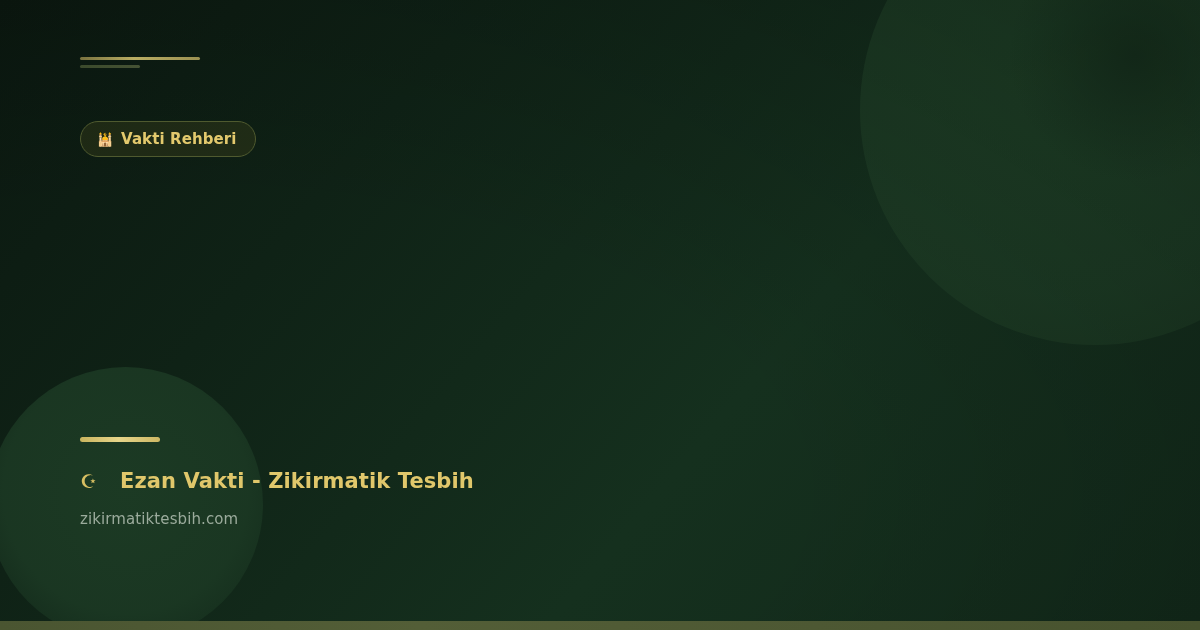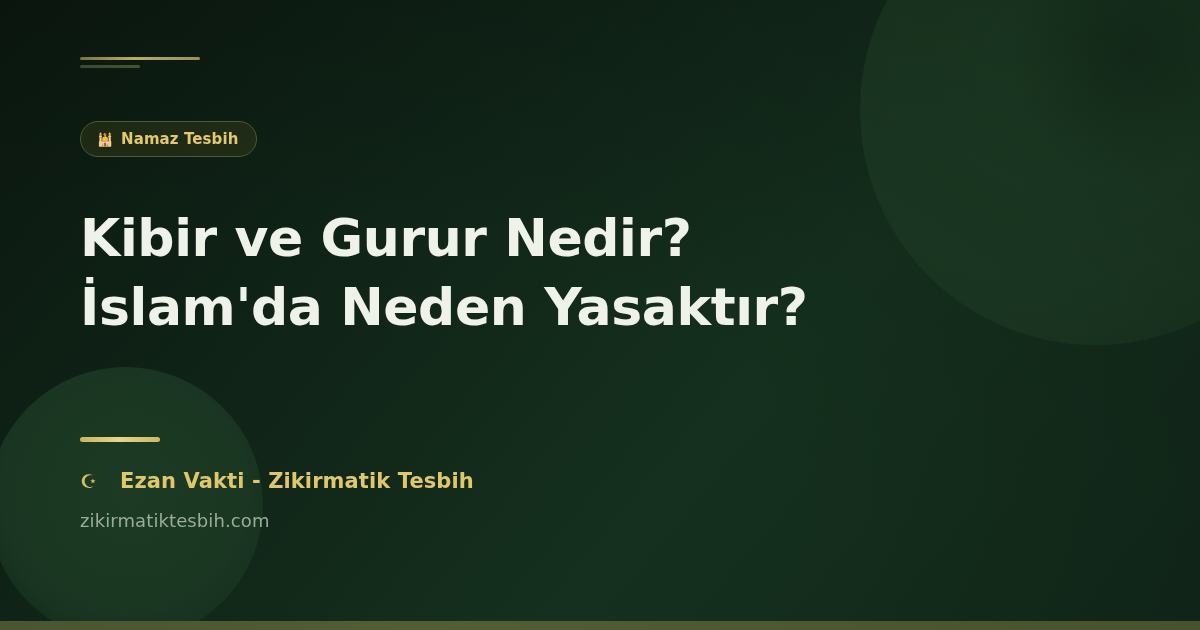--- a/index.html
+++ b/index.html
@@ -106,21 +106,21 @@
     color:#d7bf62;
   }
   #brand-name {
     font-size:21px; font-weight:700; letter-spacing:.1px;
     color:#e0c76b;
     white-space:nowrap;
     margin-left:14px;
   }
   #site-url {
     position:absolute; left:80px; top:510px;
-    font-size:18px; font-weight:400; letter-spacing:.1px;
+    font-size:15px; font-weight:400; letter-spacing:.1px;
     color:#9bab9c;
   }
 
   
   #bottom-bar {
     position:absolute; left:0; right:0; bottom:0;
     height:9px;
     background:linear-gradient(90deg,#4a5531 0%, #535e37 35%, #4d5833 68%, #47522e 100%);
   }
 </style>
@@ -134,27 +134,23 @@
   <div class="blob" id="blob-bl"></div>
   <div id="vignette"></div>
 
   <div id="top-marks">
     <div id="top-line-1"></div>
     <div id="top-line-2"></div>
   </div>
 
   <div id="badge">
     <span id="badge-icon">🕌</span>
-    <span id="badge-label">Namaz Tesbih</span>
+    <span id="badge-label">Vakti Rehberi</span>
   </div>
 
-  <h1 id="headline">
-    <span class="ln">Kibir ve Gurur Nedir?</span>
-    <span class="ln">İslam'da Neden Yasaktır?</span>
-  </h1>
 
   <div id="gold-rule"></div>
 
   <div id="brand">
     <span id="brand-icon">☪</span>
     <span id="brand-name">Ezan Vakti - Zikirmatik Tesbih</span>
   </div>
 
   <div id="site-url">zikirmatiktesbih.com</div>
 

